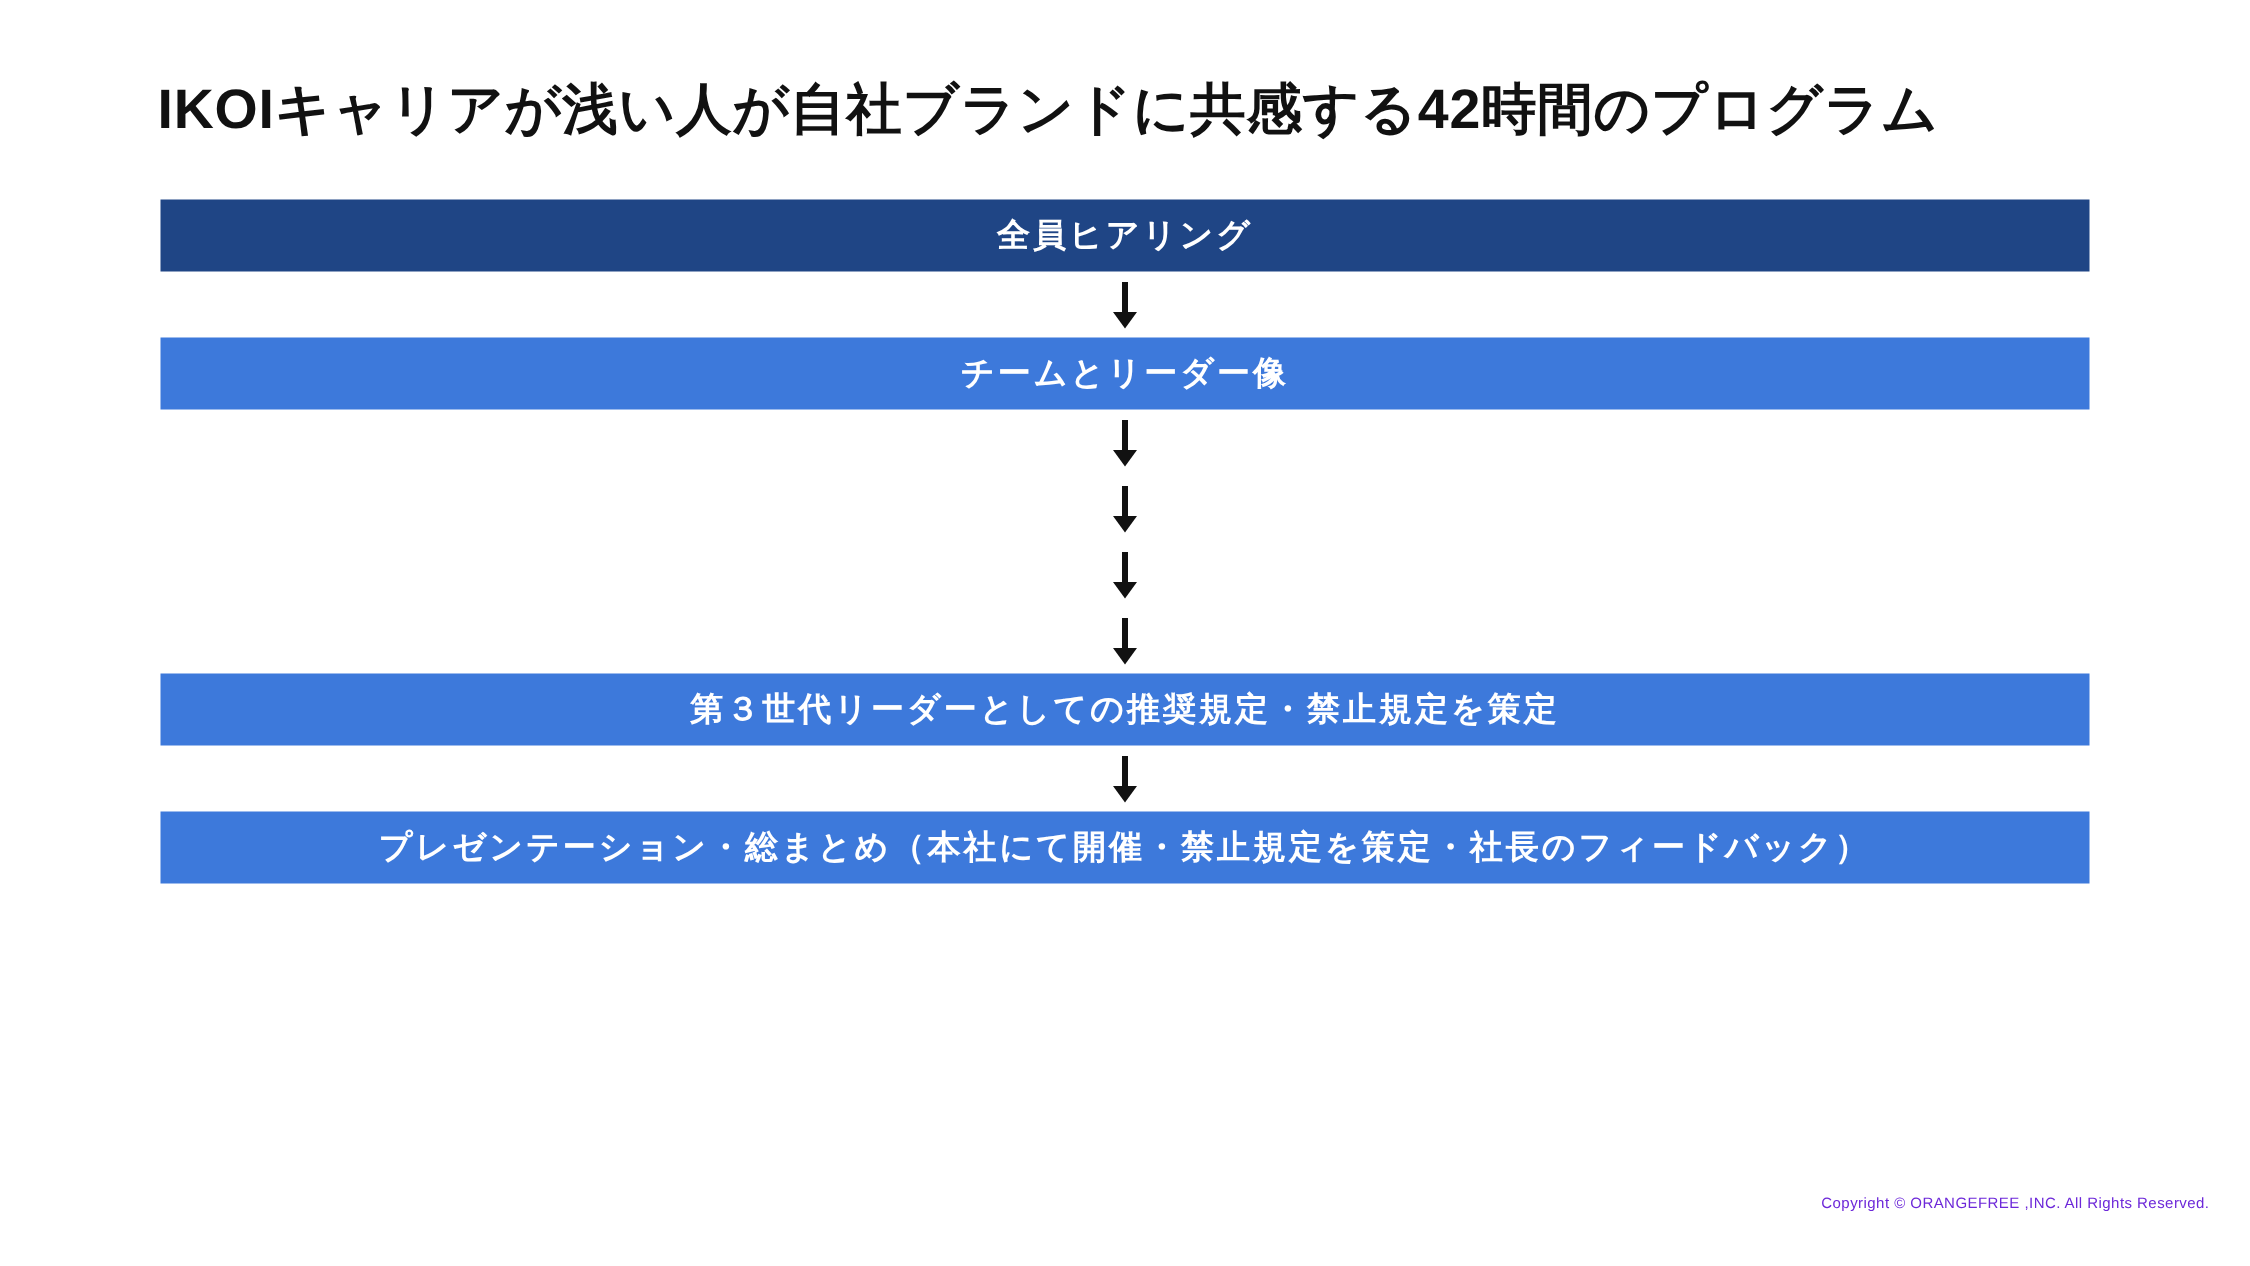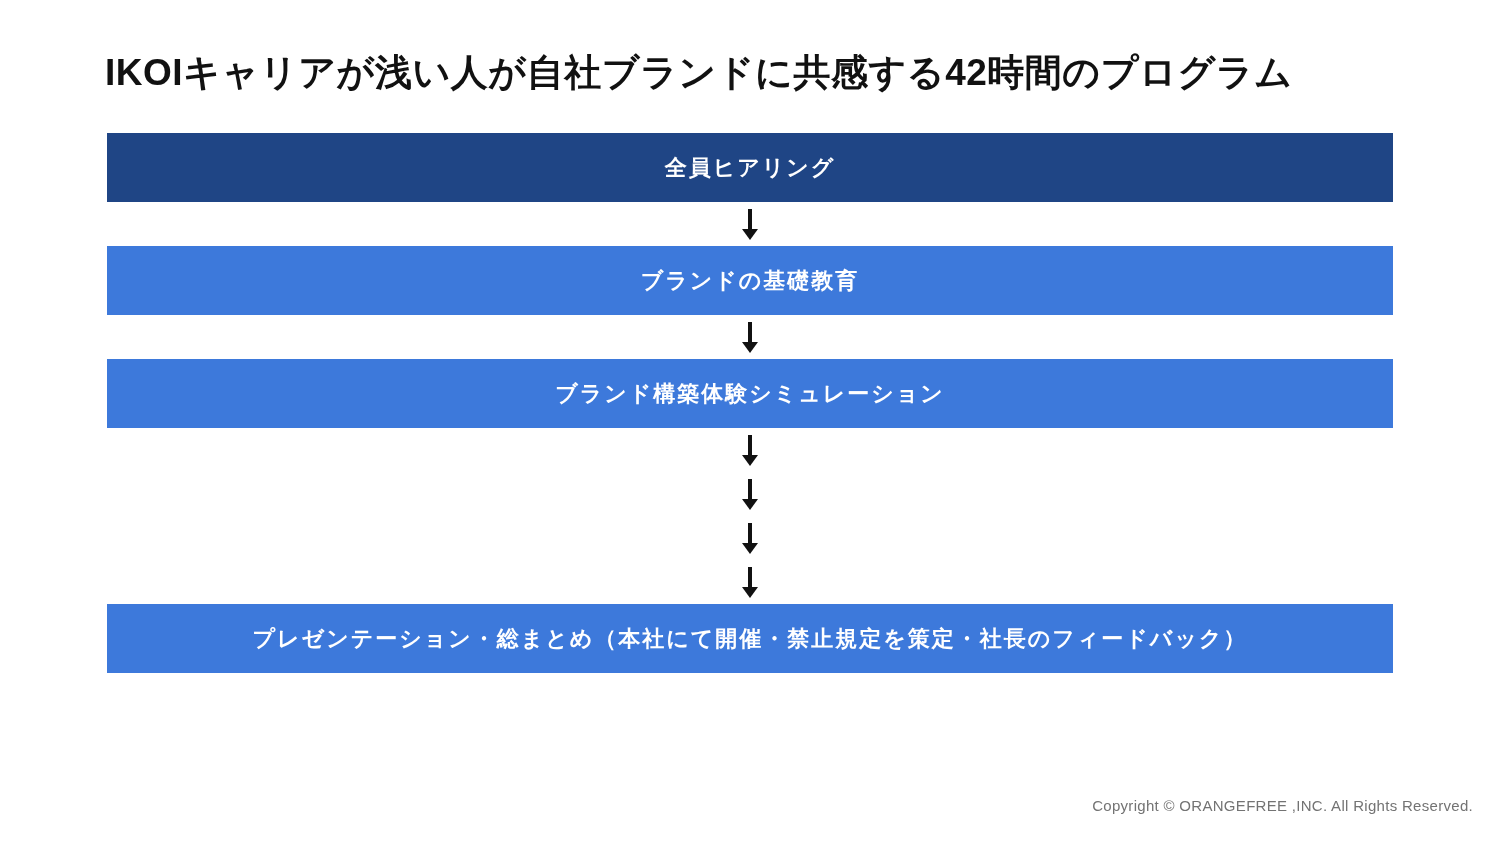--- a/index.html
+++ b/index.html
@@ -31,21 +31,21 @@
     }
     .flow {
       position: absolute;
       left: 107px;
       top: 133px;
       width: 1286px;
       display: flex;
       flex-direction: column;
     }
     .step {
-      height: 69px;
+      height: 48px;
       display: flex;
       align-items: center;
       justify-content: center;
       color: var(--step-text, #ffffff);
       font-weight: bold;
       font-size: 22px;
       letter-spacing: 2px;
       white-space: nowrap;
     }
     .step-dark  { background: var(--dark-step, #1F4585); }
@@ -70,52 +70,43 @@
       width: 0;
       height: 0;
       border-left: 8px solid transparent;
       border-right: 8px solid transparent;
       border-top: 11px solid var(--arrow, #111111);
     }
     .copyright {
       position: absolute;
       right: 27px;
       top: 797px;
-      font-size: 15px;
-      color: #737373;
+      font-size: 10px;
+      color: #6d28d9;
       letter-spacing: 0.3px;
       white-space: nowrap;
     }
   </style>
 </head>
 <body>
 
 <div class="slide">
   <h1 class="title">IKOIキャリアが浅い人が自社ブランドに共感する42時間のプログラム</h1>
   <div class="flow">
       <div class="step step-dark">
     <span class="step-label">全員ヒアリング</span>
   </div>
       <div class="arrow-row">
     <div class="arrow">
       <div class="arrow-stem"></div>
       <div class="arrow-head"></div>
     </div>
   </div>
       <div class="step step-light">
-    <span class="step-label">ブランドの基礎教育</span>
-  </div>
-      <div class="arrow-row">
-    <div class="arrow">
-      <div class="arrow-stem"></div>
-      <div class="arrow-head"></div>
-    </div>
-  </div>
-      <div class="step step-light">
-    <span class="step-label">ブランド構築体験シミュレーション</span>
+    <span class="step-label">チームとリーダー像</span>
   </div>
       <div class="arrow-row">
     <div class="arrow">
       <div class="arrow-stem"></div>
       <div class="arrow-head"></div>
     </div>
   </div>
       <div class="arrow-row">
     <div class="arrow">
       <div class="arrow-stem"></div>
@@ -128,17 +119,26 @@
       <div class="arrow-head"></div>
     </div>
   </div>
       <div class="arrow-row">
     <div class="arrow">
       <div class="arrow-stem"></div>
       <div class="arrow-head"></div>
     </div>
   </div>
       <div class="step step-light">
+    <span class="step-label">第３世代リーダーとしての推奨規定・禁止規定を策定</span>
+  </div>
+      <div class="arrow-row">
+    <div class="arrow">
+      <div class="arrow-stem"></div>
+      <div class="arrow-head"></div>
+    </div>
+  </div>
+      <div class="step step-light">
     <span class="step-label">プレゼンテーション・総まとめ（本社にて開催・禁止規定を策定・社長のフィードバック）</span>
   </div>
     </div>
   <div class="copyright">Copyright © ORANGEFREE ,INC. All Rights Reserved.</div>
 </div>
 
 </body></html>

